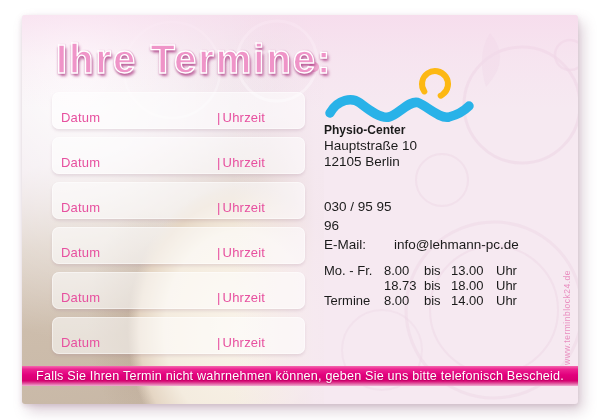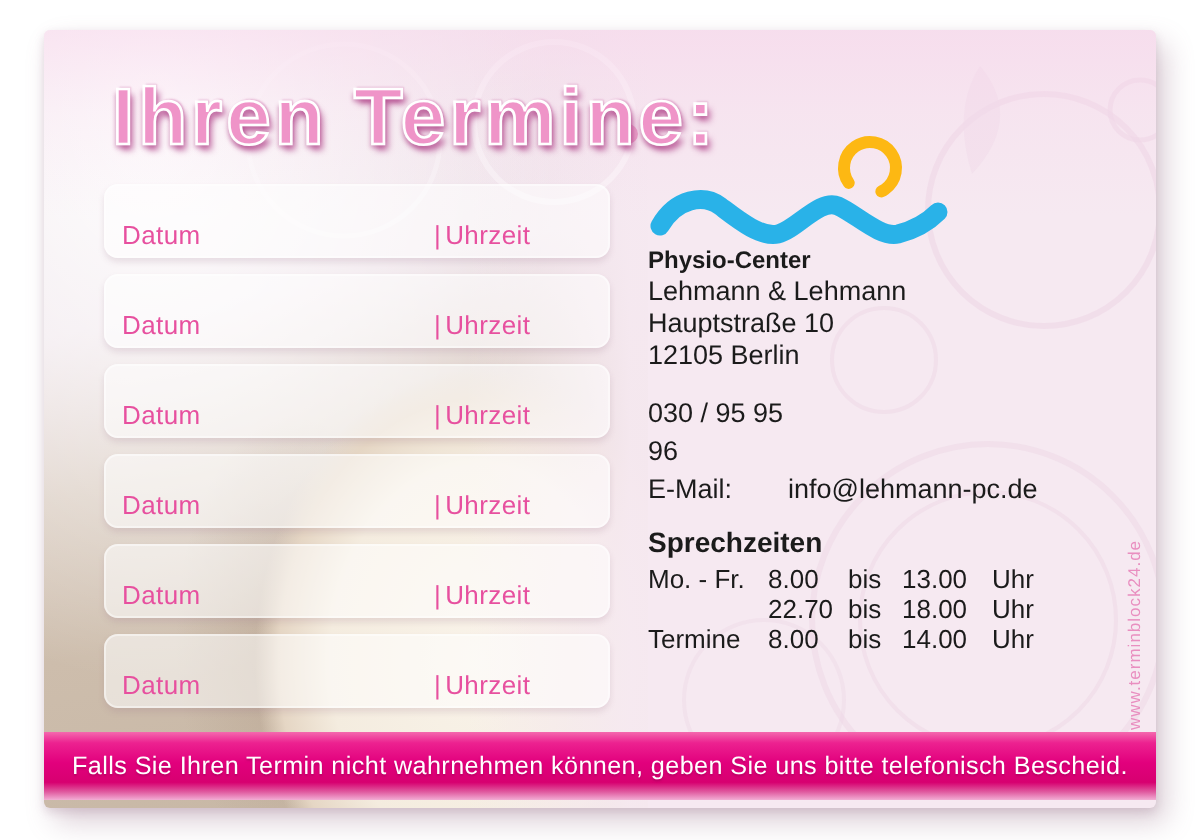--- a/index.html
+++ b/index.html
@@ -47,21 +47,21 @@
   .contact-row { display:grid; grid-template-columns:70px auto; line-height:19px; }
 
   .hours { position:absolute; left:302px; top:248px; color:#1b1b1b; }
   .hours-header { font-size:14px; font-weight:700; margin-bottom:3px; }
   .hours-row { display:grid; grid-template-columns:60px 40px 27px 45px auto; font-size:13px; line-height:15px; }
 
   .watermark { position:absolute; left:540px; top:250px; height:100px;
     writing-mode:vertical-rl; transform:rotate(180deg);
     font-size:8.5px; letter-spacing:.5px; color:#e98fc0; }
 
-  .bar { position:absolute; left:0; top:351px; width:556px; height:34px;
+  .bar { position:absolute; left:0; top:351px; width:556px; height:20px;
     background:linear-gradient(180deg,#f469ae 0%, #ec2290 16%, #e2007d 45%, #d70070 74%, #e05a9f 88%, #f2aed4 100%);
     display:flex; align-items:center; justify-content:center; }
   .bar-text { font-size:12.6px; color:#ffffff; letter-spacing:.2px;
     text-shadow:0 1px 1px rgba(160,0,90,.55); }
 </style>
 </head>
 <body>
 
 <div class="page">
   <div class="card">
@@ -76,21 +76,21 @@
       <path d="M468,18 q22,26 -4,54 q-10,-32 4,-54 Z" fill="#f0dbe9" opacity=".5"></path>
       <circle cx="420" cy="165" r="26" fill="none" stroke="#eed7e6" stroke-width="2" opacity=".5"></circle>
       <circle cx="472" cy="295" r="88" fill="none" stroke="#eed7e6" stroke-width="3" opacity=".5"></circle>
       <circle cx="472" cy="295" r="64" fill="none" stroke="#eed7e6" stroke-width="2" opacity=".5"></circle>
       <circle cx="360" cy="335" r="40" fill="none" stroke="#eed7e6" stroke-width="2" opacity=".4"></circle>
       <circle cx="292" cy="52" r="5" fill="#e25fa4" opacity=".55"></circle>
     </svg>
 
     <div class="haze"></div>
 
-    <div class="title">Ihren Termine:</div>
+    <div class="title">Ihre Termine:</div>
 
     <div class="slot" style="top:77px">
       <span class="slot-label lab-datum">Datum</span>
       <span class="slot-label lab-time">
           <span class="time-sep">|</span>
           <span>Uhrzeit</span>
         </span>
     </div>
     <div class="slot" style="top:122px">
       <span class="slot-label lab-datum">Datum</span>
@@ -128,47 +128,45 @@
         </span>
     </div>
 
     <svg class="logo-svg" width="165" height="72" viewBox="0 0 165 72">
       <circle cx="113" cy="27" r="13" fill="none" stroke="#fdb813" stroke-width="6" stroke-linecap="round" stroke-dasharray="63 19" transform="rotate(-215 113 27)"></circle>
       <path d="M8,56 C16,42 30,40 38,46 C46,52 58,62 67,60 C76,58 88,42 97,46 C106,50 118,62 127,60 C135,58 142,54 147,49" fill="none" stroke="#29b2e8" stroke-width="9.5" stroke-linecap="round"></path>
     </svg>
 
     <div class="address">
       <div class="biz-name">Physio-Center</div>
-      <div>Lehmann &amp; Lehmann</div>
       <div>Hauptstraße 10</div>
       <div>12105 Berlin</div>
     </div>
 
     <div class="contact">
       <div class="contact-row">
         <span>030 / 95 95 96</span>
       </div>
       <div class="contact-row">
         <span>E-Mail:</span>
         <span>info@lehmann-pc.de</span>
       </div>
     </div>
 
     <div class="hours">
-      <div class="hours-header">Sprechzeiten</div>
       <div class="hours-row">
         <span>Mo. - Fr.</span>
         <span>8.00</span>
         <span>bis</span>
         <span>13.00</span>
         <span>Uhr</span>
       </div>
       <div class="hours-row">
         <span></span>
-        <span>22.70</span>
+        <span>18.73</span>
         <span>bis</span>
         <span>18.00</span>
         <span>Uhr</span>
       </div>
       <div class="hours-row">
         <span>Termine</span>
         <span>8.00</span>
         <span>bis</span>
         <span>14.00</span>
         <span>Uhr</span>

